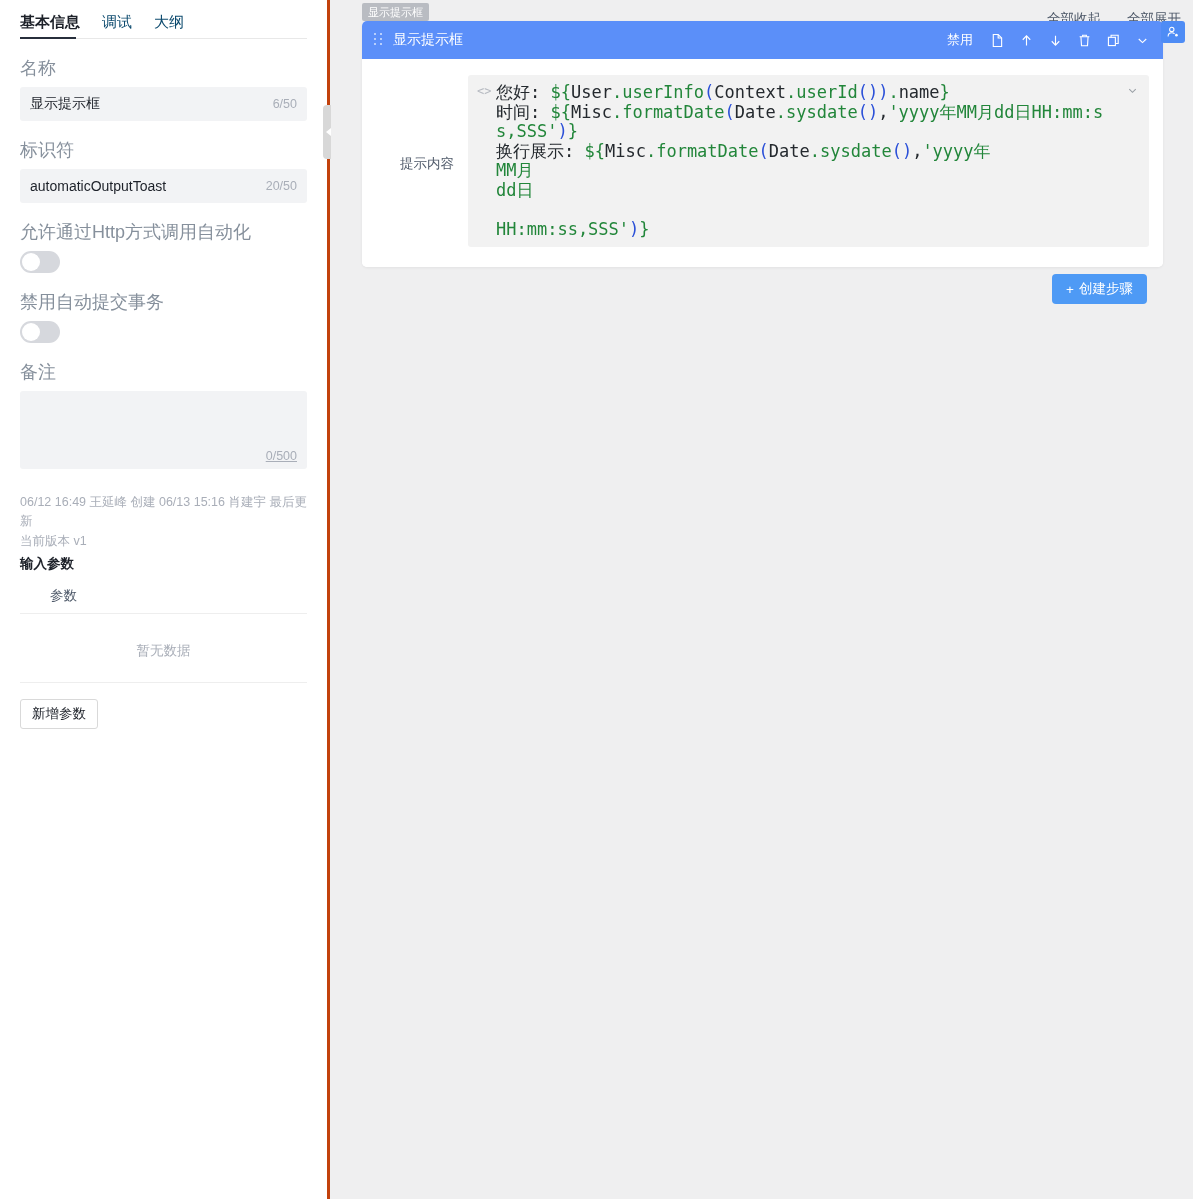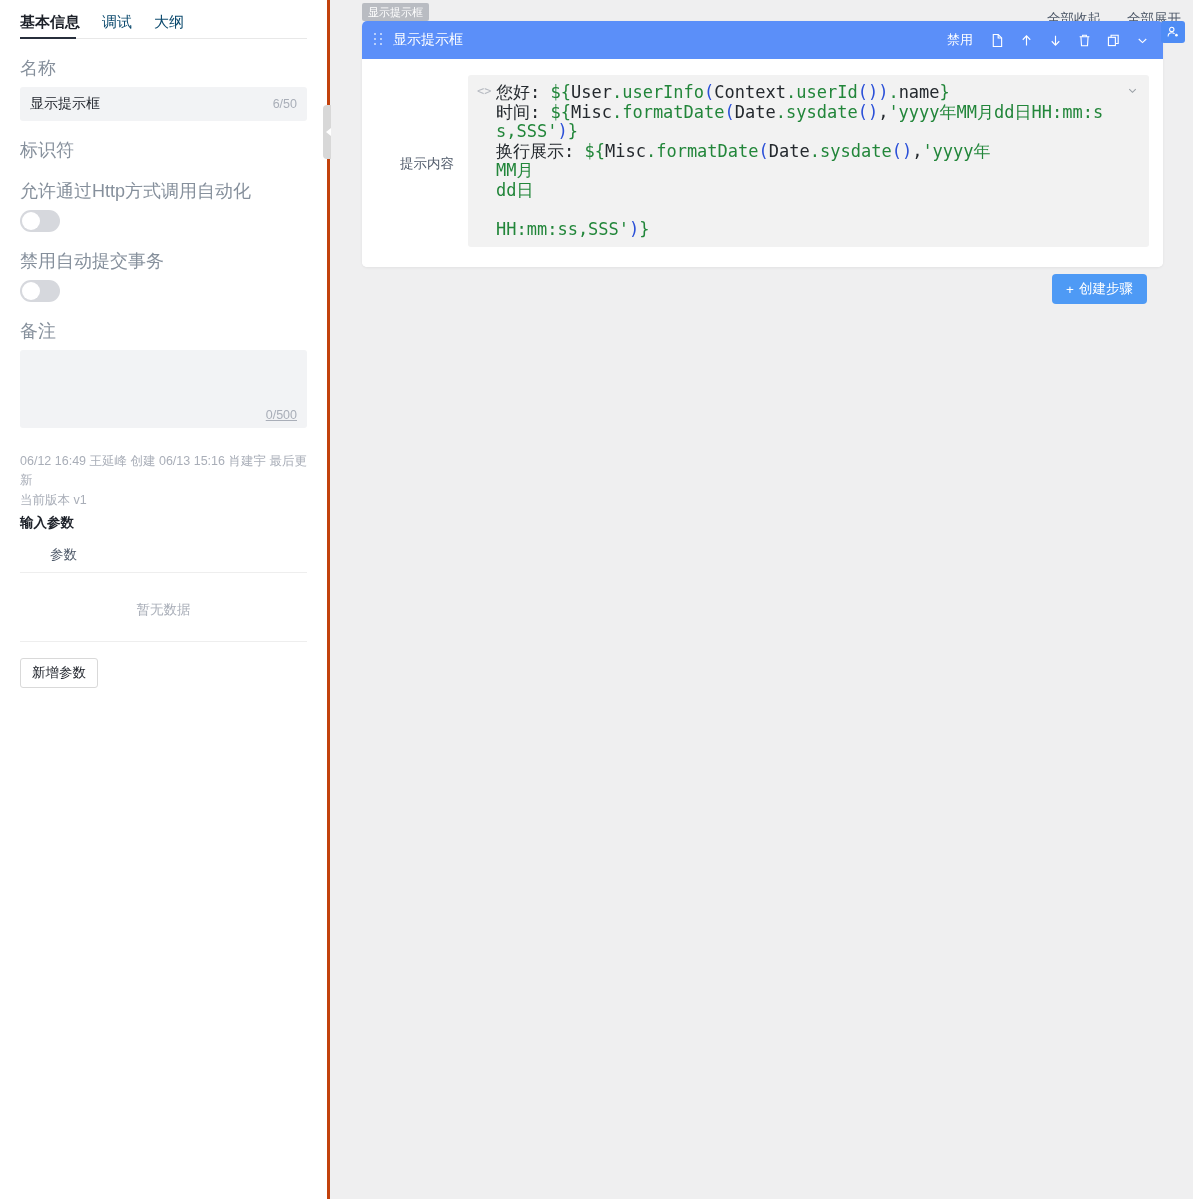--- a/index.html
+++ b/index.html
@@ -217,20 +217,24 @@
 
     <div class="sb-body">
 
       <div class="field-label">名称</div>
       <div class="input-box">
         <span class="val">显示提示框</span>
         <span class="count">6/50</span>
       </div>
 
       <div class="field-label">标识符</div>
+      <div class="input-box">
+        <span class="val">automaticOutputToast</span>
+        <span class="count">20/50</span>
+      </div>
 
       <div class="field-label">允许通过Http方式调用自动化</div>
       <div class="switch">
           <span class="knob"></span>
         </div>
 
       <div class="field-label">禁用自动提交事务</div>
       <div class="switch">
           <span class="knob"></span>
         </div>

